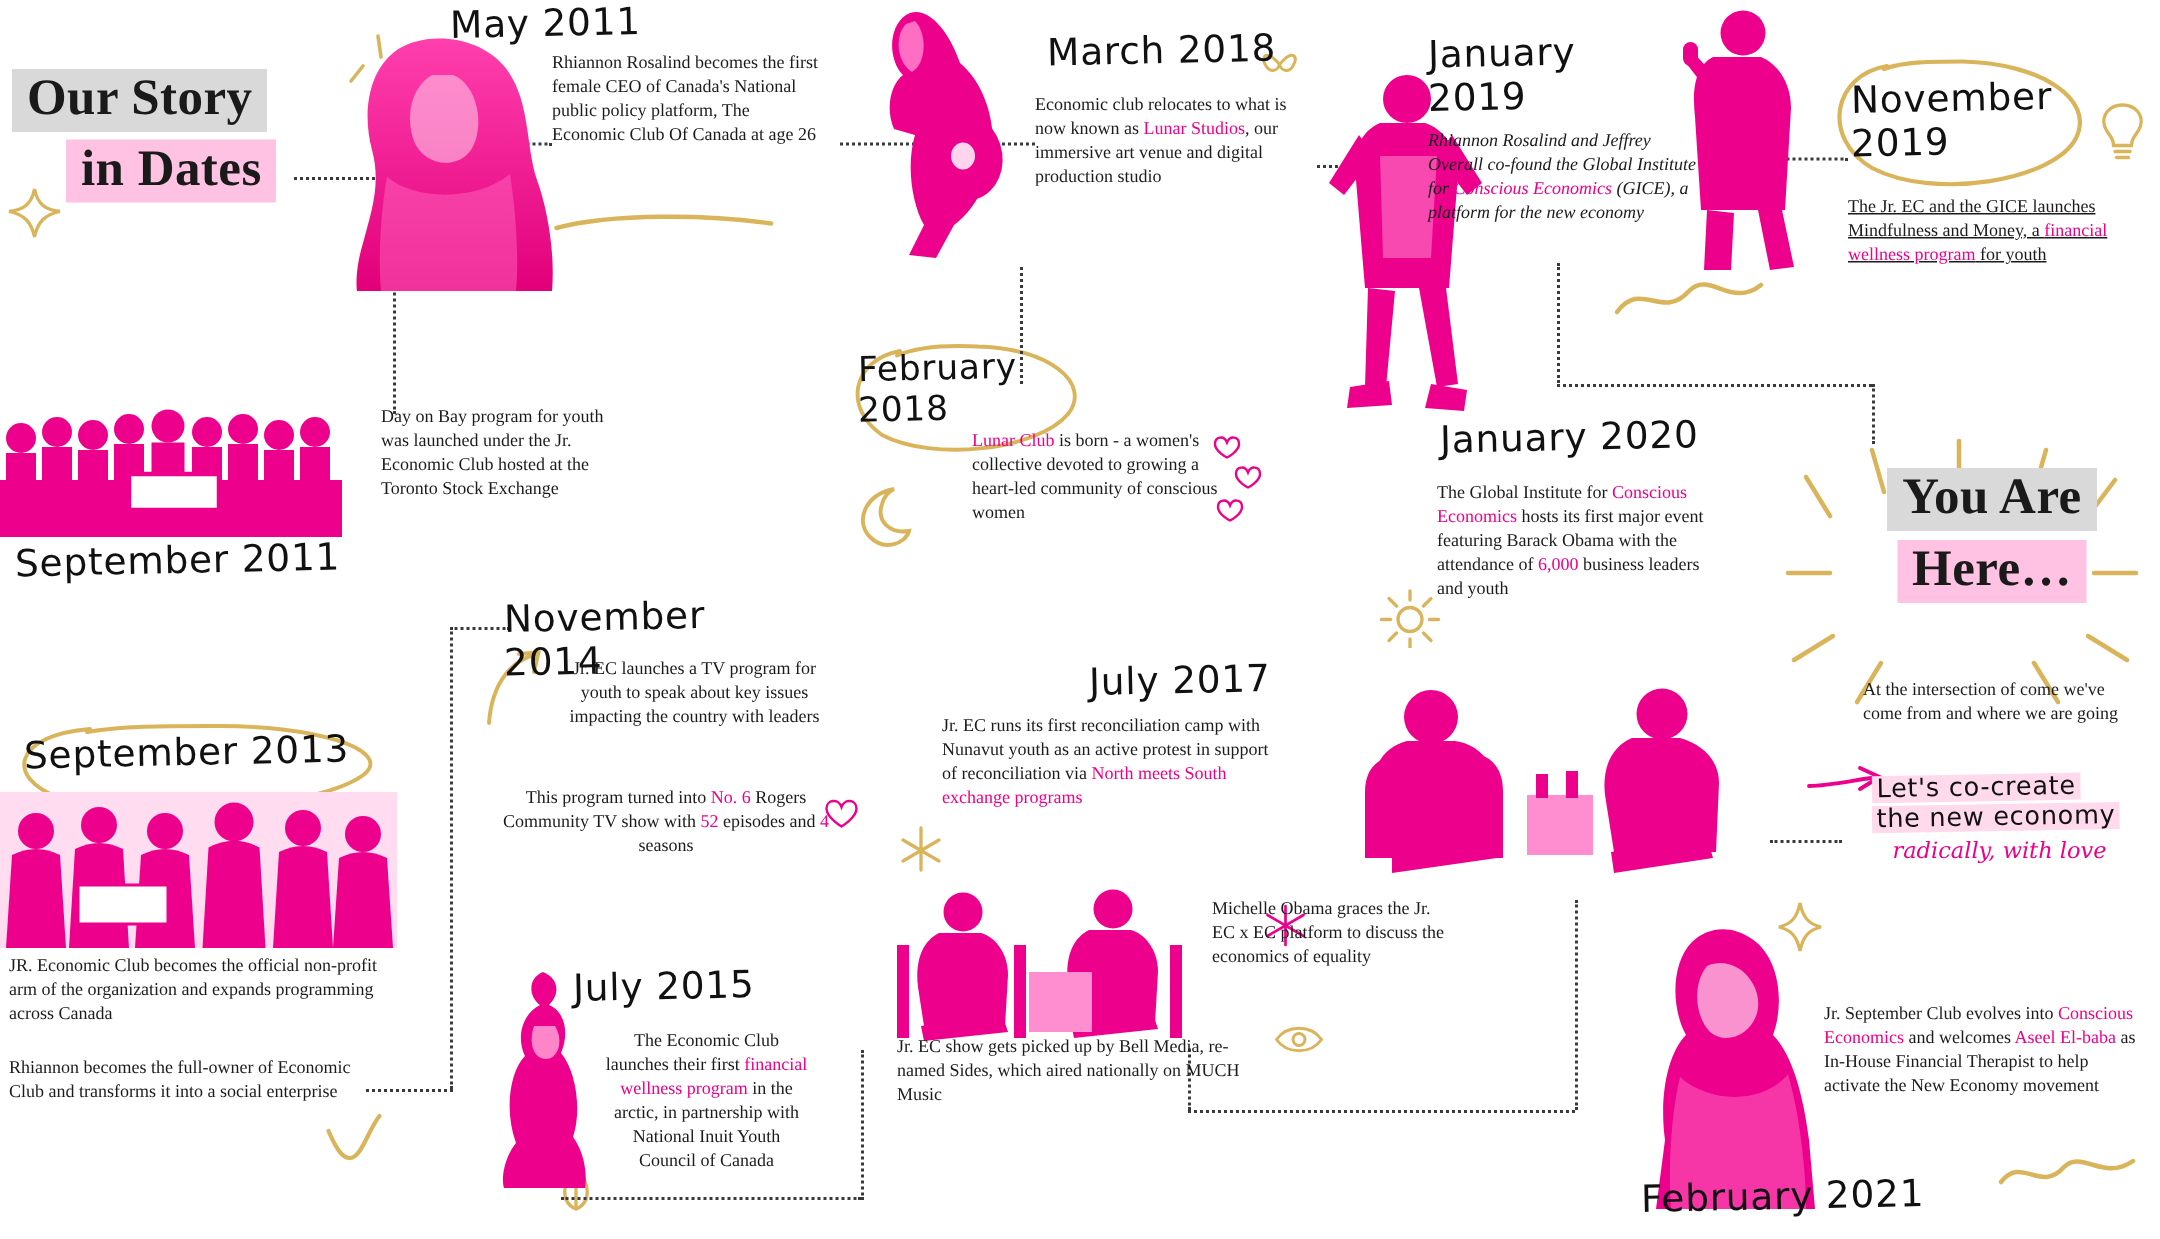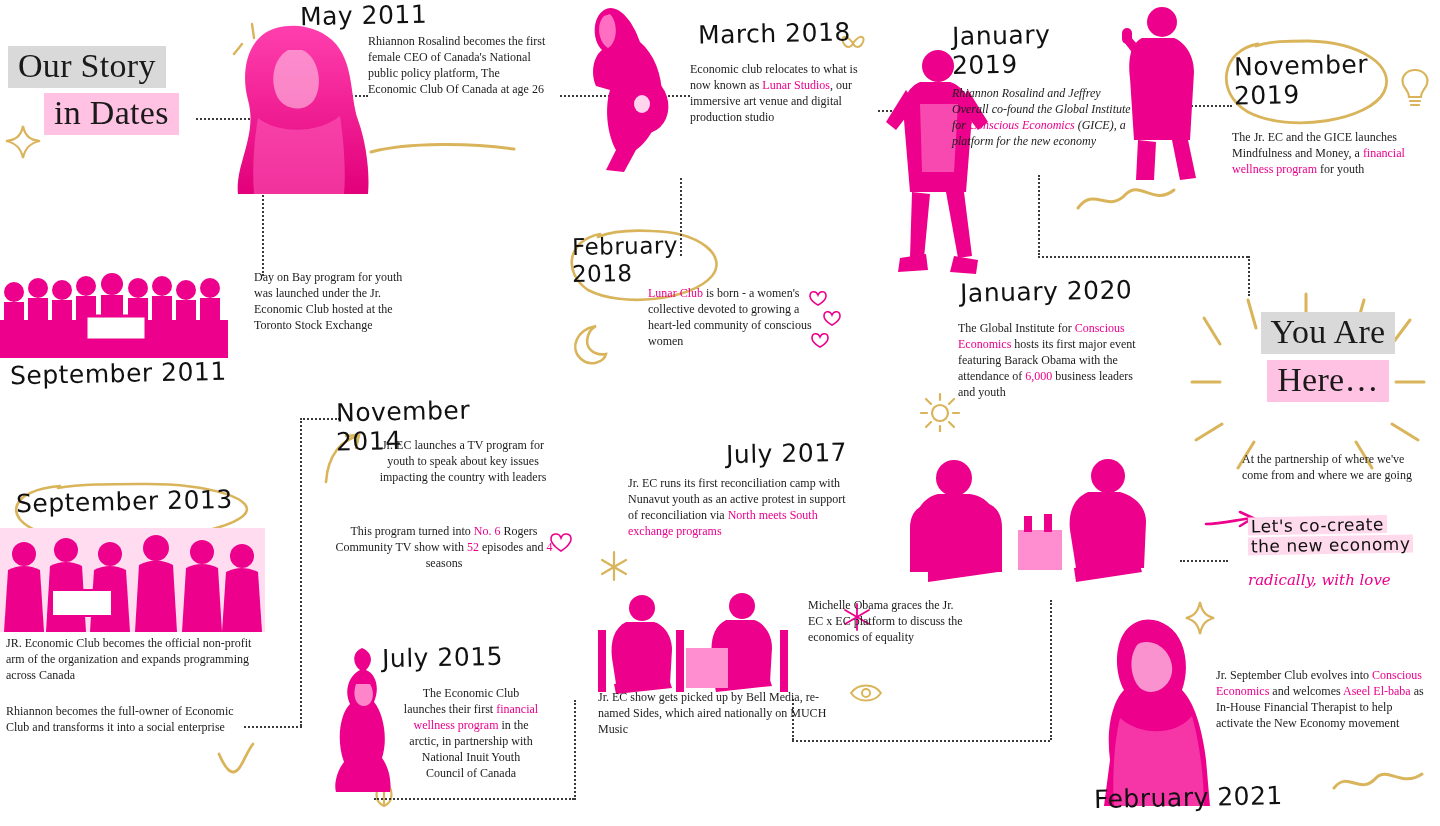--- a/index.html
+++ b/index.html
@@ -29,21 +29,21 @@
     font-family:"Liberation Serif", serif;
     font-size:12px;
     line-height:1.33;
     color:#1b1b1b;
   }
   .pink{color:#ec008c;}
 
   
   .titleblock{
     font-family:"Liberation Serif", serif;
-    font-weight:normal;
+    font-weight:bold;
     font-size:34px;
     line-height:1.12;
     letter-spacing:.3px;
   }
   .hl-grey{background:#d9d9d9;padding:1px 10px 3px 10px;display:inline-block;}
   .hl-pink{background:#ffc2e2;padding:1px 10px 3px 10px;display:inline-block;}
 
   
   .photo{position:absolute;overflow:hidden;}
   .photo svg{display:block;width:100%;height:100%;}
@@ -468,38 +468,38 @@
     <div class="hw big" style="margin-top:2px;">2019</div>
   </div>
   <div class="abs body" style="left:952px;top:86px;width:186px;font-style:italic;">
     <span id="j2019"><span>Rhiannon Rosalind and Jeffrey Overall co-found the Global Institute for </span><span class="pink">Conscious Economics</span><span> (GICE), a platform for the new economy</span></span>
   </div>
 
   <div class="abs" style="left:1234px;top:52px;">
     <div class="hw big">November</div>
     <div class="hw big" style="margin-top:2px;">2019</div>
   </div>
-  <div class="abs body" style="left:1232px;top:130px;width:192px;">
+  <div class="abs body" style="left:1232px;top:130px;width:192px;text-decoration:underline;">
     <span id="n2019"><span>The Jr. EC and the GICE launches Mindfulness and Money, a </span><span class="pink">financial wellness program</span><span> for youth</span></span>
   </div>
 
   <div class="abs" style="left:960px;top:278px;">
     <div class="hw big">January 2020</div>
   </div>
   <div class="abs body" style="left:958px;top:321px;width:184px;">
     <span id="j2020"><span>The Global Institute for </span><span class="pink">Conscious Economics</span><span> hosts its first major event featuring Barack Obama with the attendance of </span><span class="pink">6,000</span><span> business leaders and youth</span></span>
   </div>
 
   <div class="abs" style="left:1094px;top:784px;">
     <div class="hw big">February 2021</div>
   </div>
   <div class="abs body" style="left:1216px;top:668px;width:208px;">
     <span id="f2021"><span>Jr. September Club evolves into </span><span class="pink">Conscious Economics</span><span> and welcomes </span><span class="pink">Aseel El-baba</span><span> as In-House Financial Therapist to help activate the New Economy movement</span></span>
   </div>
 
-  <div class="abs body" style="left:1242px;top:452px;width:176px;">At the partnership of where we've come from and where we are going</div>
+  <div class="abs body" style="left:1242px;top:452px;width:176px;">At the intersection of come we've come from and where we are going</div>
   <div class="abs" style="left:1248px;top:516px;width:170px;">
     <div class="hw" style="font-size:17px;transform:rotate(-1deg);"><span class="hl-lt">Let's co-create</span></div>
     <div class="hw" style="font-size:17px;margin-top:2px;transform:rotate(-1deg);"><span class="hl-lt">the new economy</span></div>
-    <div class="script" style="margin-top:16px;">radically, with love</div>
+    <div class="script" style="margin-top:3px;text-align:center;">radically, with love</div>
   </div>
 
 </div>
 
 </body></html>

